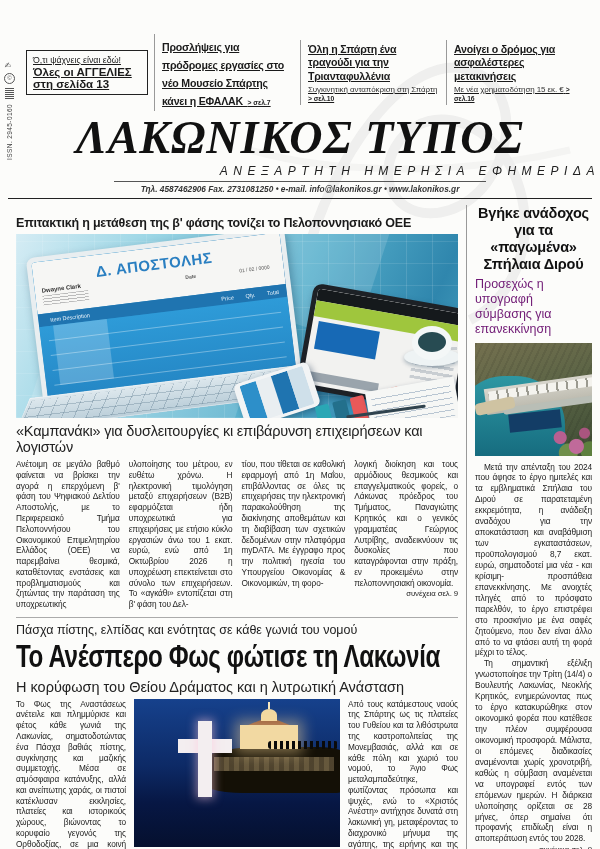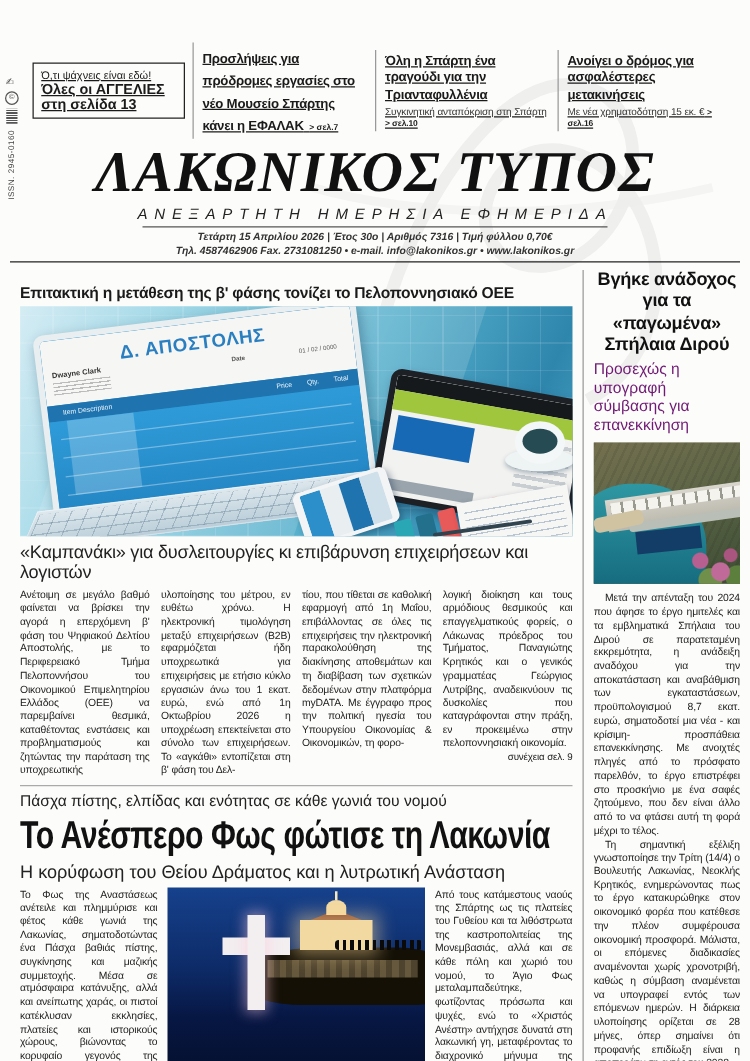--- a/index.html
+++ b/index.html
@@ -23,21 +23,21 @@
   .b-l1{font-size:8.8px;}
   .b-l2{font-size:11.5px;font-weight:bold;margin-top:1px;}
   .b-l3{font-size:11.5px;font-weight:bold;}
   .b-title{font-size:10.6px;font-weight:bold;line-height:1.25;letter-spacing:-.2px;}
   .b-page{font-size:6.8px;font-weight:bold;color:#222;}
   .b-sub{font-size:8px;color:#333;margin-top:2px;letter-spacing:-.1px;}
   
   .masthead{text-align:center;margin-top:0;font-style:italic;}
   .mast-title{font-family:"Liberation Serif","DejaVu Serif",serif;font-weight:bold;font-size:46px;
               letter-spacing:1px;line-height:1.02;color:#111;}
-  .mast-sub{font-size:12px;letter-spacing:5.5px;color:#222;margin-top:2px;}
+  .mast-sub{font-size:12px;letter-spacing:5.5px;color:#222;margin-top:2px;text-align:right;}
   .rule-small{border:0;border-top:1px solid #555;width:62%;margin:3px auto 2px auto;}
   .dateline{font-size:8.3px;color:#333;font-weight:bold;line-height:1.35;}
   .rule-full{border:0;border-top:1.5px solid #222;width:calc(100% - 16px);margin:3px auto 0 auto;}
   
   .main-row{display:flex;margin:6px 8px 0 16px;}
   .main-col{width:442px;padding-right:8px;}
   .sidebar{flex:1;border-left:1px solid #999;padding-left:8px;}
   
   .kicker{font-size:12.5px;font-weight:bold;letter-spacing:-.2px;margin:11px 0 2px 0;}
   .headline{font-weight:bold;color:#111;}
@@ -198,21 +198,20 @@
           <span>Με νέα χρηματοδότηση 15 εκ. €</span>
           <span class="b-page">&gt; σελ.16</span>
         </div>
       </div>
     </div>
 
     <div class="masthead">
       <div class="mast-title">ΛΑΚΩΝΙΚΟΣ ΤΥΠΟΣ</div>
       <div class="mast-sub">ΑΝΕΞΑΡΤΗΤΗ ΗΜΕΡΗΣΙΑ ΕΦΗΜΕΡΙΔΑ</div>
       <hr class="rule-small">
-      <div class="dateline">Τετάρτη 15 Απριλίου 2026 | Έτος 30ο | Αριθμός 7316 | Τιμή φύλλου 0,70€</div>
       <div class="dateline">Τηλ. 4587462906 Fax. 2731081250 • e-mail. info@lakonikos.gr • www.lakonikos.gr</div>
       <hr class="rule-full">
     </div>
 
     <div class="main-row">
 
       <div class="main-col">
 
         <div class="kicker">Επιτακτική η μετάθεση της β' φάσης τονίζει το Πελοποννησιακό ΟΕΕ</div>
 

